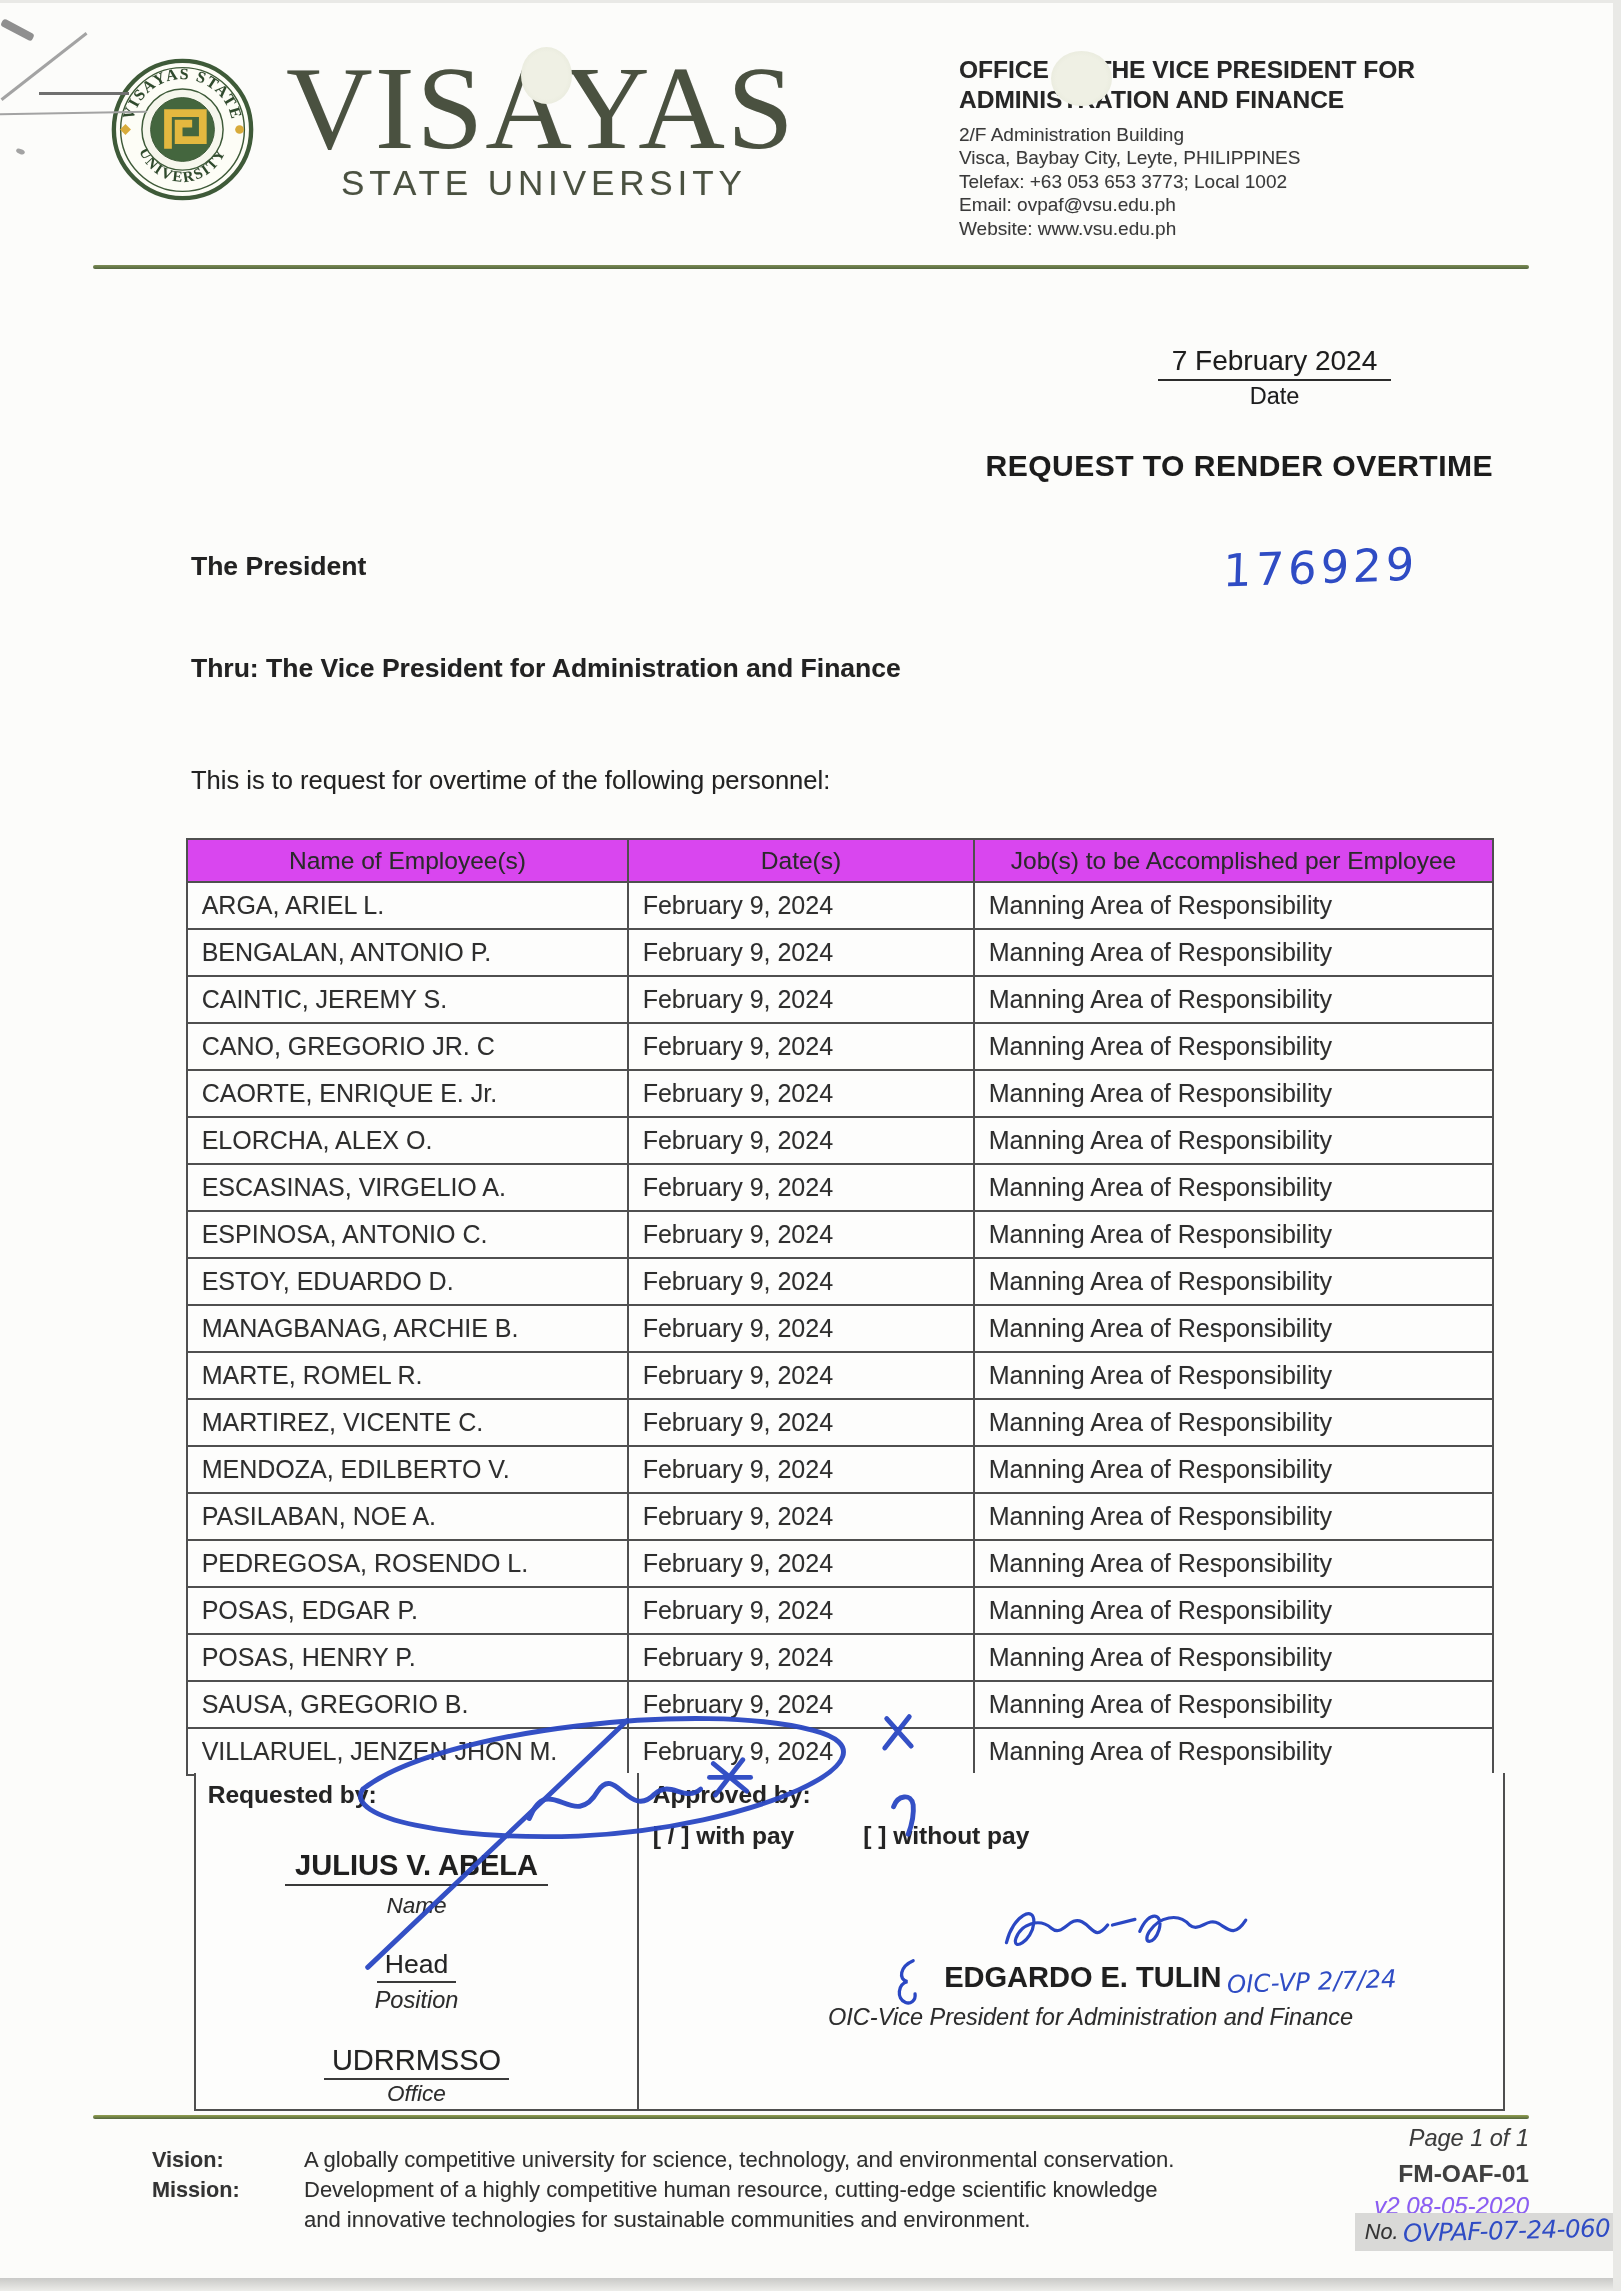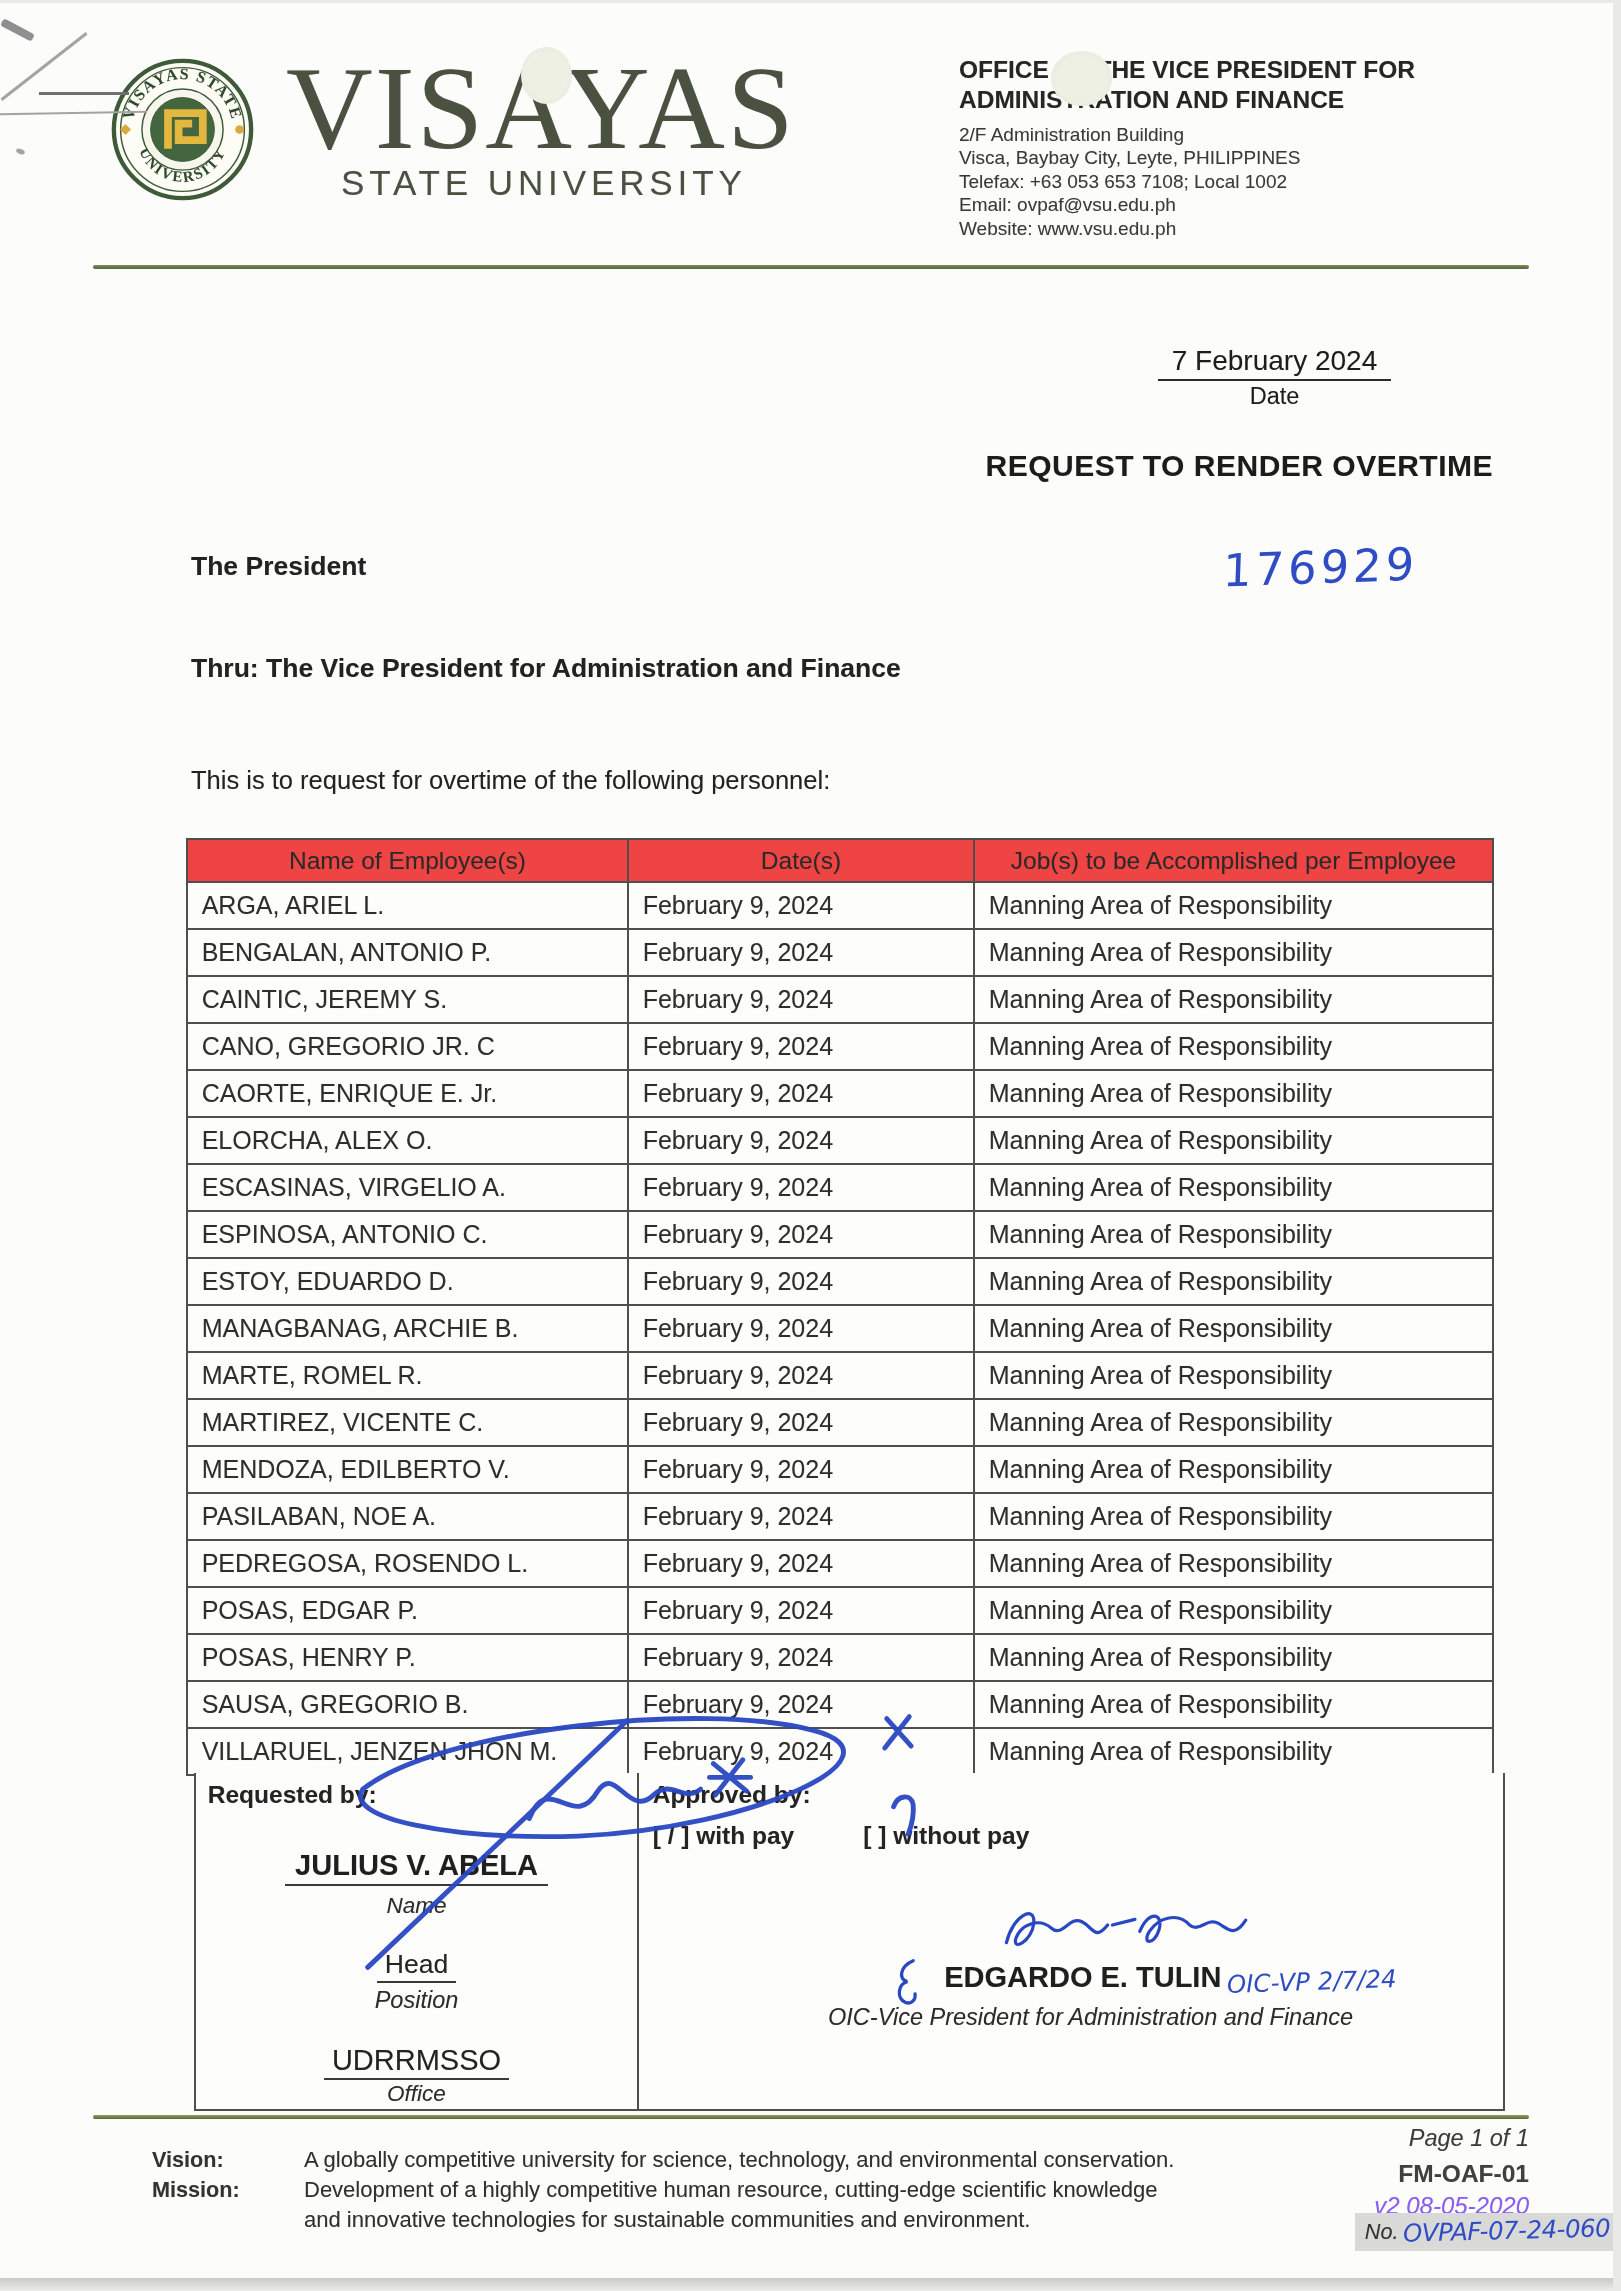--- a/index.html
+++ b/index.html
@@ -28,21 +28,21 @@
   .intro{left:191px;top:766px;font-size:25.5px;}
 
   
   .hand{color:#2f4cc4;text-shadow:none;font-family:"DejaVu Sans",sans-serif;}
   .tracking{left:1223px;top:541px;font-size:45px;letter-spacing:3.9px;transform:rotate(-2deg) skewX(-4deg);}
   .annot{left:588px;top:194px;font-size:24.5px;font-style:italic;transform:rotate(-2deg);white-space:nowrap;}
 
   
   table.personnel{position:absolute;left:186px;top:838px;width:1307px;border-collapse:collapse;
                   table-layout:fixed;background:#fdfdfc;}
-  table.personnel th{height:39px;background:#ef4444;font-weight:normal;font-size:24.5px;color:#2a2a2a;
+  table.personnel th{height:39px;background:#d946ef;font-weight:normal;font-size:24.5px;color:#2a2a2a;
                      border:2px solid #4f4f4f;text-align:center;}
   table.personnel td{height:45px;font-size:25px;color:#2e2e2e;border:2px solid #4f4f4f;
                      padding:0 0 0 13.7px;white-space:nowrap;overflow:hidden;}
   td.td-date{padding-left:19.6px;}
 
   
   .sig-block{left:194px;top:1773px;width:1307px;height:336px;border:2px solid #4f4f4f;border-top:none;background:#fdfdfc;}
   .sig-left{left:0;top:0;width:441px;height:336px;border-right:2px solid #4f4f4f;}
   .sig-right{left:443px;top:0;width:864px;height:336px;}
   .sig-label{left:11.8px;top:7.8px;font-size:24.5px;font-weight:bold;color:#242424;}
@@ -102,21 +102,21 @@
   <div class="abs wordmark-sub">STATE UNIVERSITY</div>
 
   <div class="abs office-block">
     <div class="office-title">
       <div>OFFICE OF THE VICE PRESIDENT FOR</div>
       <div>ADMINISTRATION AND FINANCE</div>
     </div>
     <div class="office-addr">
       <div>2/F Administration Building</div>
       <div>Visca, Baybay City, Leyte, PHILIPPINES</div>
-      <div>Telefax: +63 053 653 7108; Local 1002</div>
+      <div>Telefax: +63 053 653 3773; Local 1002</div>
       <div>Email: ovpaf@vsu.edu.ph</div>
       <div>Website: www.vsu.edu.ph</div>
     </div>
   </div>
 
   <div class="abs rule" style="top:265px;"></div>
 
   <div class="abs date-wrap">
     <div><span class="date-value">7 February 2024</span></div>
     <div class="date-label">Date</div>

